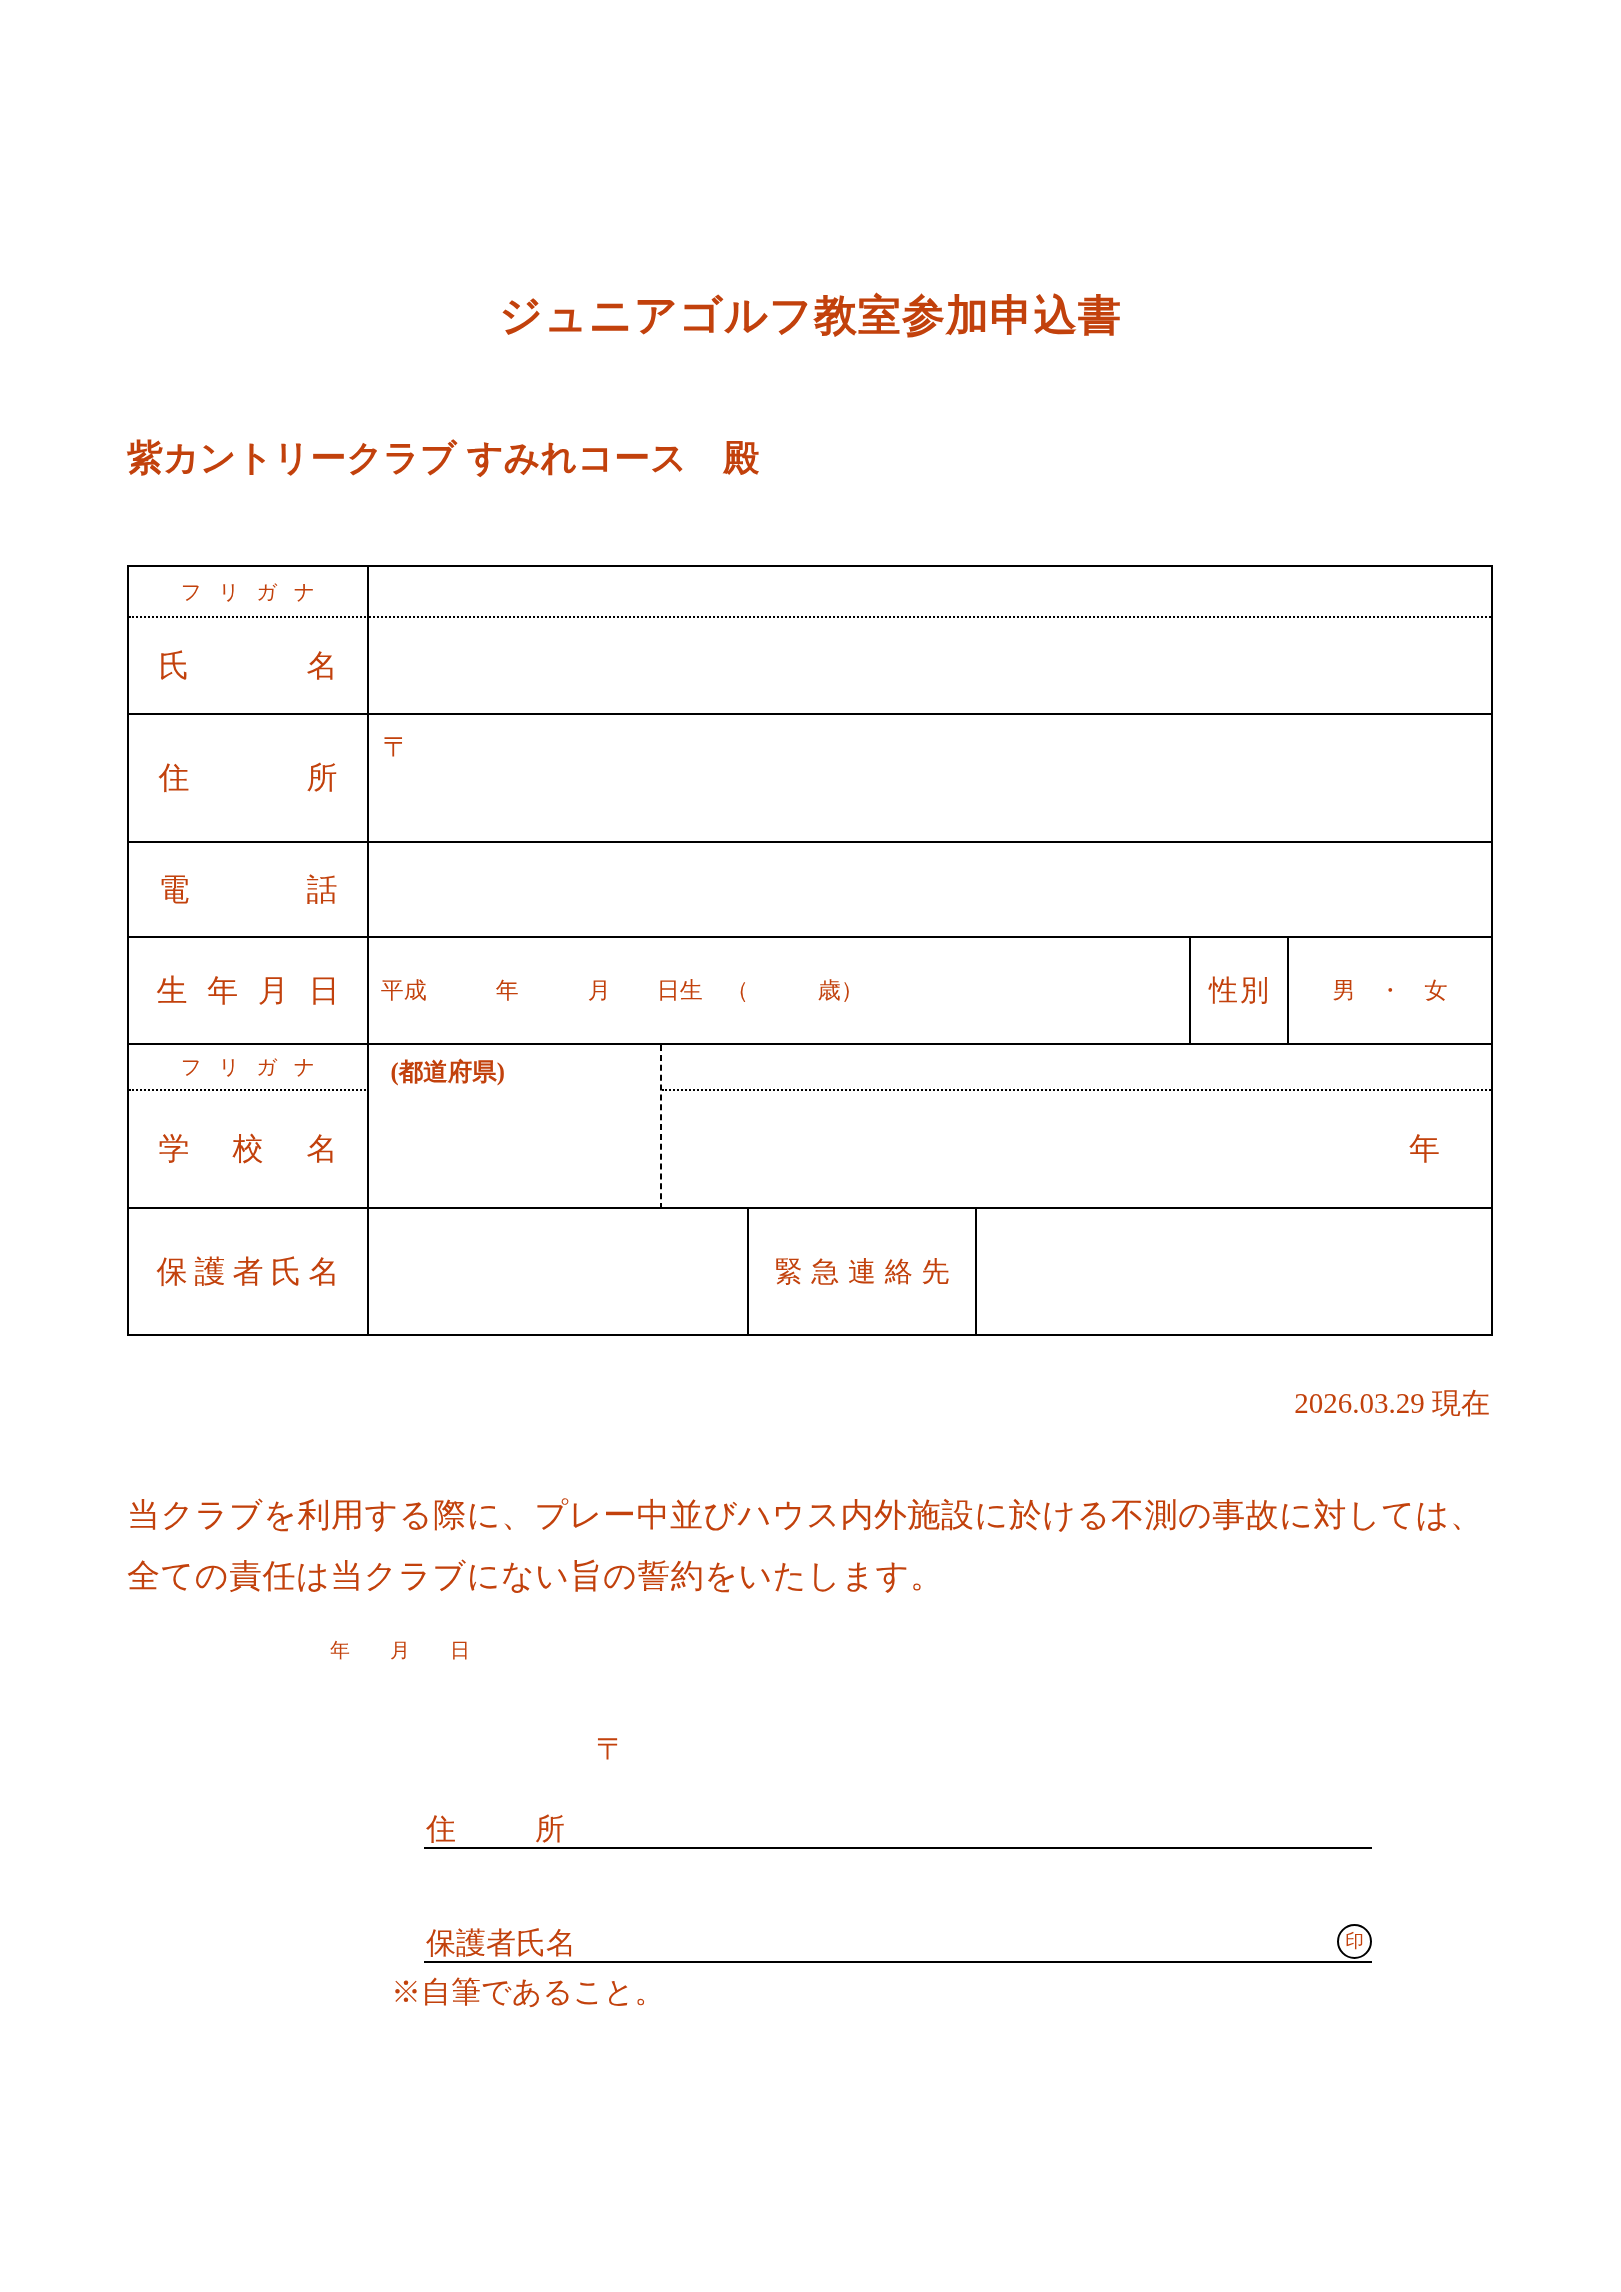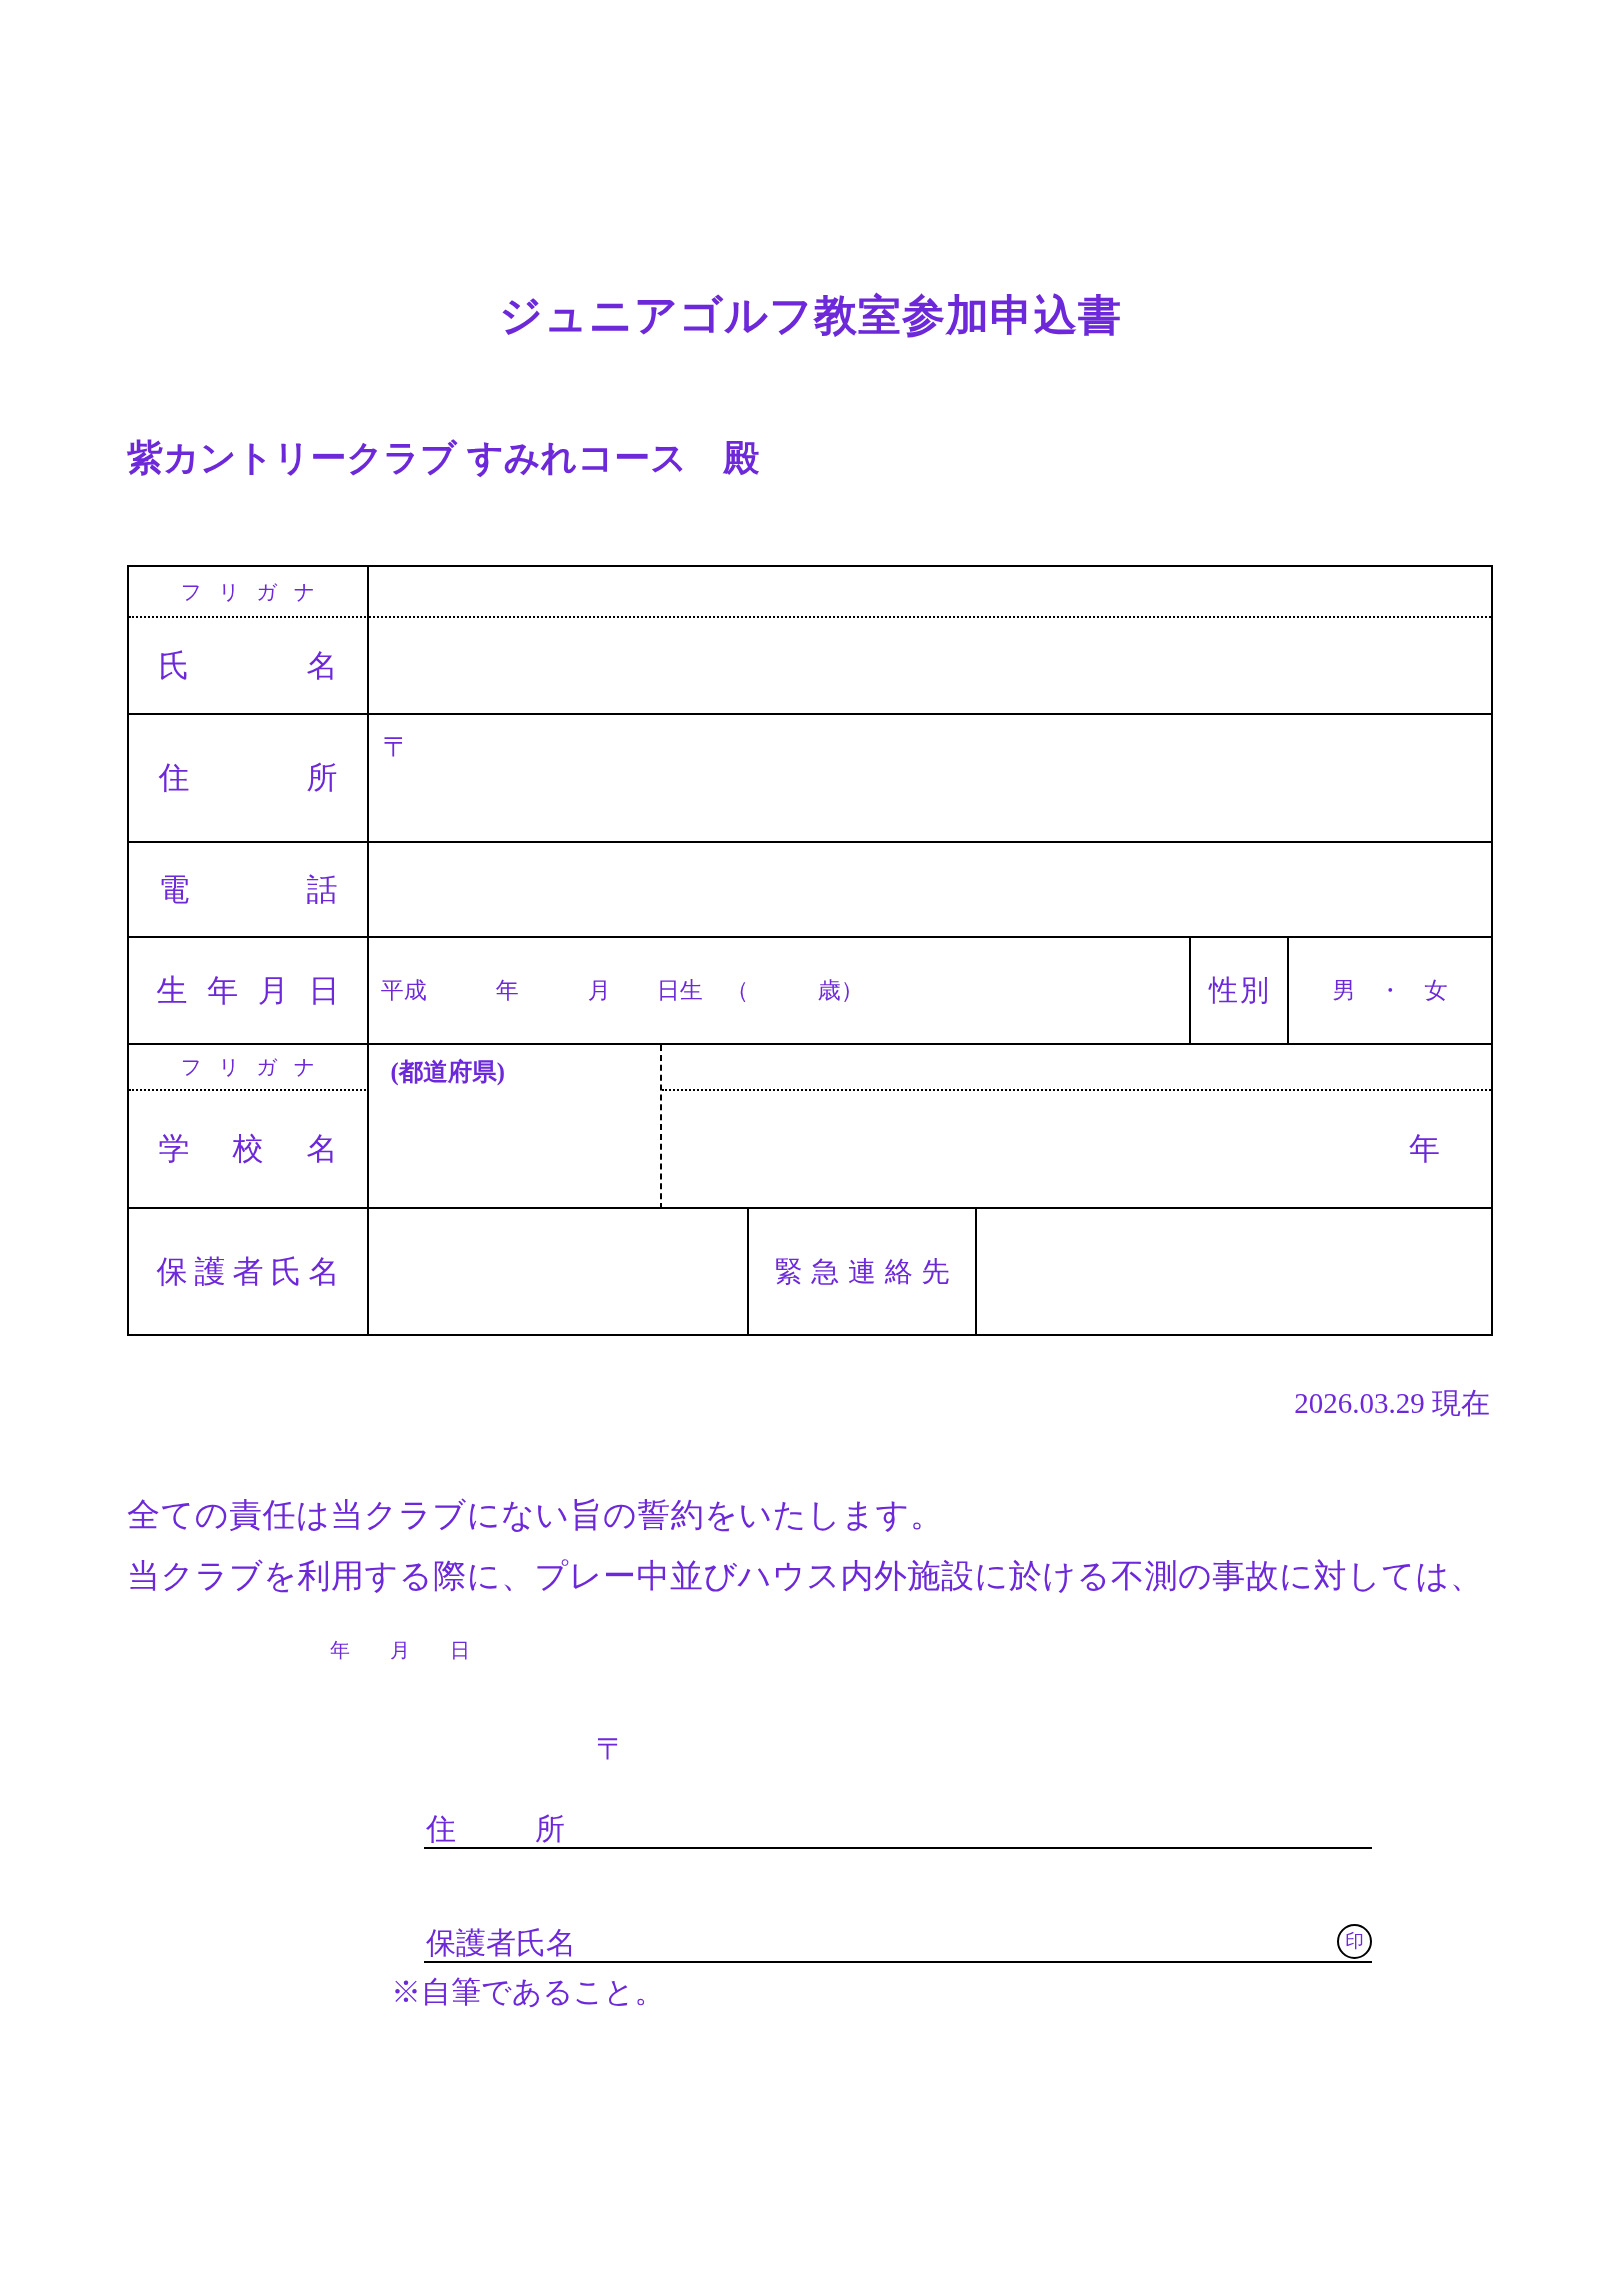--- a/index.html
+++ b/index.html
@@ -2,21 +2,21 @@
 <html><head>
 <meta charset="utf-8">
 <style>
   * { margin: 0; padding: 0; box-sizing: border-box; }
   html, body { background: #ffffff; }
   .page {
     position: relative;
     width: 1621px;
     height: 2293px;
     background: #ffffff;
-    color: #6d28d9;
+    color: #c2410c;
     font-family: "Liberation Serif", serif;
     overflow: hidden;
   }
   
   .doc-title {
     position: absolute;
     top: 290px; left: 0; width: 100%;
     text-align: center;
     font-family: "Liberation Sans", sans-serif;
     font-weight: 700;
@@ -247,22 +247,22 @@
         <span>緊急連絡先</span>
       </td>
       <td colspan="3" class="last-col"></td>
     </tr>
   </tbody>
     </table>
 
   <div class="date-note">2026.03.29 現在</div>
 
   <div class="pledge">
+    <div>当クラブを利用する際に、プレー中並びハウス内外施設に於ける不測の事故に対しては、</div>
     <div>全ての責任は当クラブにない旨の誓約をいたします。</div>
-    <div>当クラブを利用する際に、プレー中並びハウス内外施設に於ける不測の事故に対しては、</div>
   </div>
 
   <div class="sig-date">年　　月　　日</div>
 
   <div class="sig-postal">〒</div>
 
   <div class="sig-line address">
     <span class="line-label">
       <span>住</span>
       <span>所</span>

